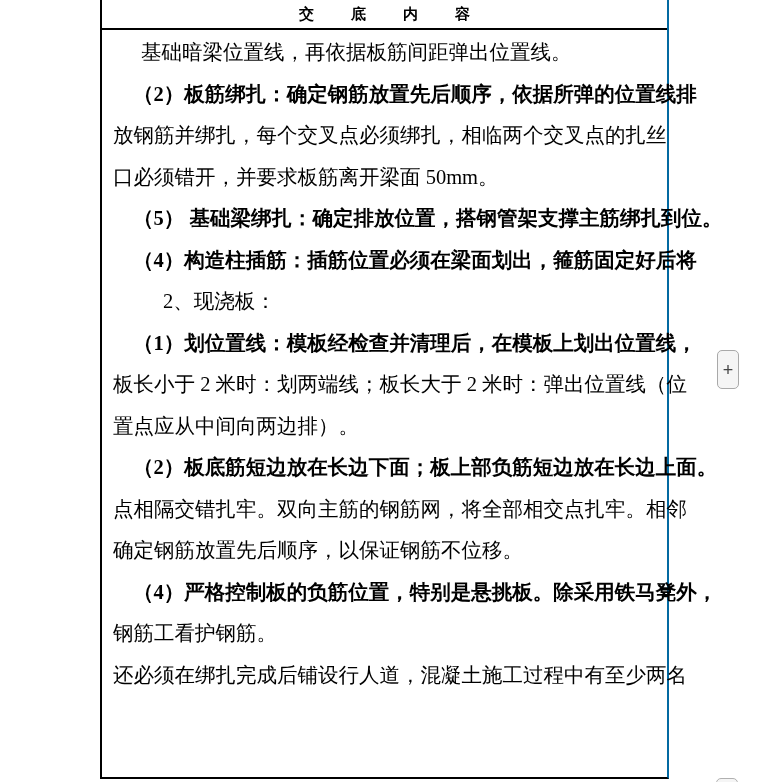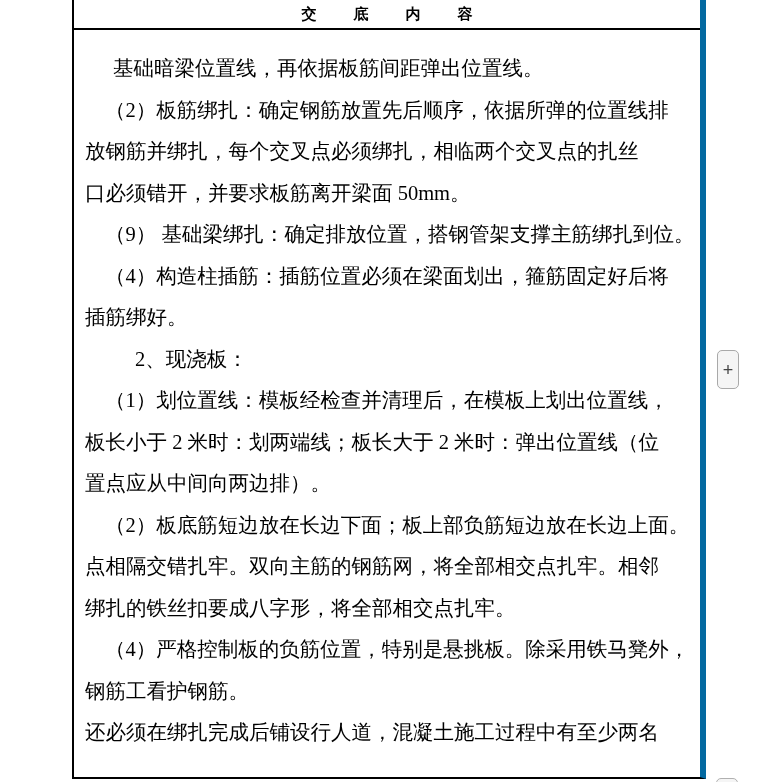--- a/index.html
+++ b/index.html
@@ -12,57 +12,57 @@
     position: relative;
     width: 778px;
     height: 782px;
     background: #ffffff;
     overflow: hidden;
     color: #000000;
   }
   
   .content-table {
     position: absolute;
-    left: 72px;
+    left: 100px;
     top: 0;
-    width: 634px;
+    width: 569px;
     height: 779px;
     box-sizing: border-box;
     border-left: 2px solid #000000;
-    border-right: 6px solid #0369a1;
+    border-right: 2px solid #0369a1;
     border-bottom: 2px solid #000000;
     background: #ffffff;
   }
   .header-row {
     height: 30px;
     box-sizing: border-box;
     border-bottom: 2px solid #000000;
     display: flex;
     align-items: center;
     justify-content: center;
     font-size: 15px;
     font-weight: bold;
   }
   .header-row .header-title {
     letter-spacing: 37px;
     margin-left: 37px; 
     white-space: nowrap;
   }
   .table-body {
-    padding: 18px 4px 0 11px;
+    padding: 2px 4px 0 11px;
     font-size: 20.5px;
     line-height: 41.5px;
   }
   .line {
     height: 41.5px;
     white-space: nowrap;
     overflow: visible;
   }
   .line.first { padding-left: 28px; }
-  .line.para  { padding-left: 20px; }
+  .line.para  { padding-left: 20px; font-weight: bold; }
   .line.sub   { padding-left: 50px; }
   .line.none  { padding-left: 0; }
   
   .expand-btn {
     position: absolute;
     left: 717px;
     top: 350px;
     width: 22px;
     height: 39px;
     box-sizing: border-box;
@@ -105,30 +105,29 @@
     <div class="header-row">
       <span class="header-title">交底内容</span>
     </div>
 
     <div class="table-body">
 
     <div class="line first">基础暗梁位置线，再依据板筋间距弹出位置线。</div>
         <div class="line para">（2）板筋绑扎：确定钢筋放置先后顺序，依据所弹的位置线排</div>
         <div class="line none">放钢筋并绑扎，每个交叉点必须绑扎，相临两个交叉点的扎丝</div>
         <div class="line none">口必须错开，并要求板筋离开梁面 50mm。</div>
-        <div class="line para">（9） 基础梁绑扎：确定排放位置，搭钢管架支撑主筋绑扎到位。</div>
+        <div class="line para">（5） 基础梁绑扎：确定排放位置，搭钢管架支撑主筋绑扎到位。</div>
         <div class="line para">（4）构造柱插筋：插筋位置必须在梁面划出，箍筋固定好后将</div>
-        <div class="line none">插筋绑好。</div>
         <div class="line sub">2、现浇板：</div>
         <div class="line para">（1）划位置线：模板经检查并清理后，在模板上划出位置线，</div>
         <div class="line none">板长小于 2 米时：划两端线；板长大于 2 米时：弹出位置线（位</div>
         <div class="line none">置点应从中间向两边排）。</div>
         <div class="line para">（2）板底筋短边放在长边下面；板上部负筋短边放在长边上面。</div>
         <div class="line none">点相隔交错扎牢。双向主筋的钢筋网，将全部相交点扎牢。相邻</div>
-        <div class="line none">绑扎的铁丝扣要成八字形，将全部相交点扎牢。</div>
+        <div class="line none">确定钢筋放置先后顺序，以保证钢筋不位移。</div>
         <div class="line para">（4）严格控制板的负筋位置，特别是悬挑板。除采用铁马凳外，</div>
         <div class="line none">钢筋工看护钢筋。</div>
         <div class="line none">还必须在绑扎完成后铺设行人道，混凝土施工过程中有至少两名</div>
       </div>
 
   </div>
 
   <button class="expand-btn">
     <span class="plus">+</span>
   </button>

